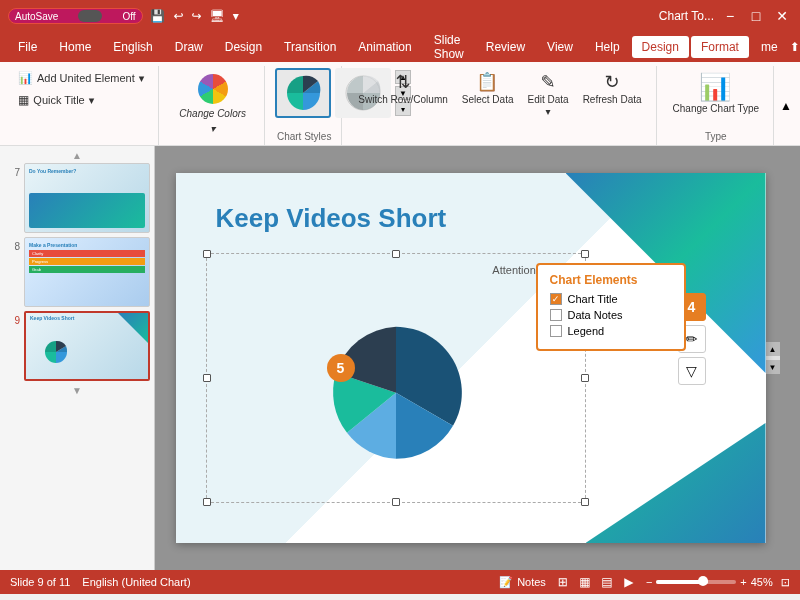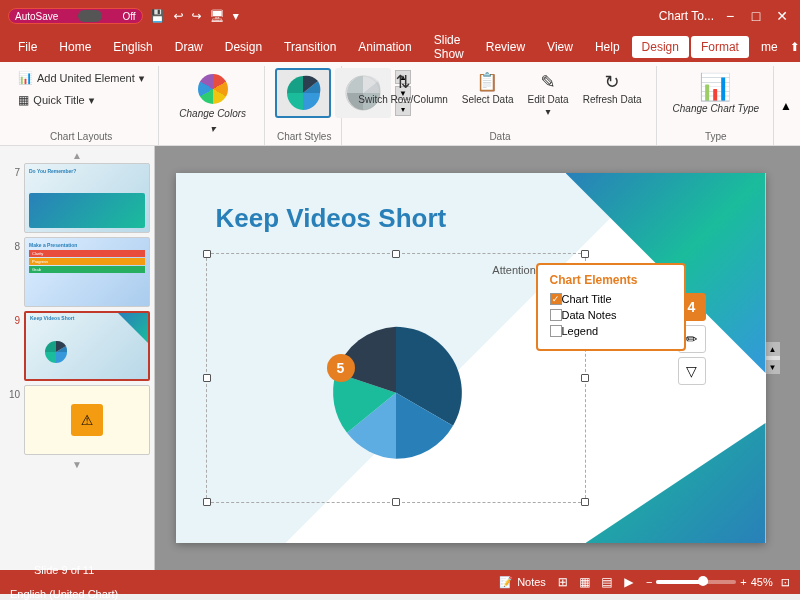--- a/index.html
+++ b/index.html
@@ -280,21 +280,21 @@
       z-index: 10;
       min-width: 150px;
     }
     .chart-elements-title {
       font-weight: bold; font-size: 12px;
       color: #e67e22;
       margin-bottom: 6px;
     }
     .chart-element-item {
       display: flex; align-items: flex-start;
-      margin-bottom: 4px;
+      gap: 6px; margin-bottom: 4px;
       font-size: 11px; cursor: pointer;
     }
     .checkbox {
       width: 12px; height: 12px;
       border: 1px solid #999;
       background: white;
       display: flex; align-items: center; justify-content: center;
     }
     .checkbox.checked { background: #e67e22; }
     .checkbox.checked::after { content: '✓'; font-size: 9px; color: white; }
@@ -406,21 +406,20 @@
           <span style="font-size:12px;">📊</span>
           <span>Add United Element</span>
           <span>▾</span>
         </div>
         <div class="ribbon-btn-small">
           <span style="font-size:12px;">▦</span>
           <span>Quick Title</span>
           <span>▾</span>
         </div>
       </div>
-      <div class="ribbon-group-label">Chart Layouts</div>
     </div>
 
     <div class="ribbon-group" style="min-width:80px;font-style:italic;">
       <div class="change-colors-btn">
         <div class="color-palette-icon"></div>
         <span>Change Colors</span>
         <span>▾</span>
       </div>
       <div class="ribbon-group-label"></div>
     </div>
@@ -468,27 +467,26 @@
         <div class="ribbon-btn">
           <span style="font-size:18px;">✎</span>
           <span style="font-size:10px;">Edit Data</span>
           <span>▾</span>
         </div>
         <div class="ribbon-btn">
           <span style="font-size:18px;">↻</span>
           <span style="font-size:10px;">Refresh Data</span>
         </div>
       </div>
-      <div class="ribbon-group-label">Data</div>
     </div>
 
     <div class="ribbon-group" style="min-width:80px;">
       <div class="ribbon-btn">
         <span style="font-size:26px;">📊</span>
-        <span style="font-size:10px;font-style:italic;">Change Chart Type</span>
+        <span style="font-size:10px;">Change Chart Type</span>
       </div>
       <div class="ribbon-group-label">Type</div>
     </div>
 
     <div style="display:flex; align-items:center; padding:0 4px;">
       <div style="cursor:pointer; font-size:12px;">▲</div>
     </div>
   </div>
 </div>
 
@@ -530,30 +528,20 @@
             <path d="M20,20 L30,14 A11,11,0,0,1,31,20 Z" fill="#2980b9"></path>
             <path d="M20,20 L31,20 A11,11,0,0,1,20,31 Z" fill="#3498db"></path>
             <path d="M20,20 L20,31 A11,11,0,0,1,9,20 Z" fill="#1abc9c"></path>
             <path d="M20,20 L9,20 A11,11,0,0,1,20,9 Z" fill="#16a085"></path>
             <path d="M20,20 L20,9 A11,11,0,0,1,30,14 Z" fill="#2c3e50"></path>
           </svg>
         </div>
       </div>
     </div>
 
-    <div class="slide-thumb">
-      <div class="slide-num">10</div>
-      <div class="slide-img" style="background:#fffbe6;">
-        <div style="padding:6px; display:flex; align-items:center; justify-content:center; height:100%;">
-          <div style="background:#f39c12; width:32px; height:32px; display:flex; align-items:center; justify-content:center; border-radius:3px;">
-            <span style="font-size:14px;">⚠</span>
-          </div>
-        </div>
-      </div>
-    </div>
 
 
     <div style="text-align:center; font-size:10px; color:#999; cursor:pointer; margin-top:2px;">▼</div>
   </div>
 
   <div class="main-area">
     <div class="slide-canvas">
 
       <div class="slide-bg"></div>
       <div class="slide-bg-teal-corner"></div>
@@ -624,21 +612,21 @@
 
     <div class="scrollbar-right">
       <div class="scrollbar-btn">▲</div>
       <div class="scrollbar-thumb"></div>
       <div class="scrollbar-btn">▼</div>
     </div>
   </div>
 </div>
 
 <div class="status-bar">
-  <div style="display:flex; gap:12px; align-items:center;flex-direction:column;">
+  <div style="display:flex; gap:12px; align-items:flex-start;">
     <span>Slide 9 of 11</span>
     <span>English (United Chart)</span>
   </div>
   <div class="status-right">
     <div style="display:flex; align-items:center; gap:4px; cursor:pointer;">
       <span>📝</span>
       <span>Notes</span>
     </div>
     <div class="view-icons">
       <div class="view-icon">⊞</div>

